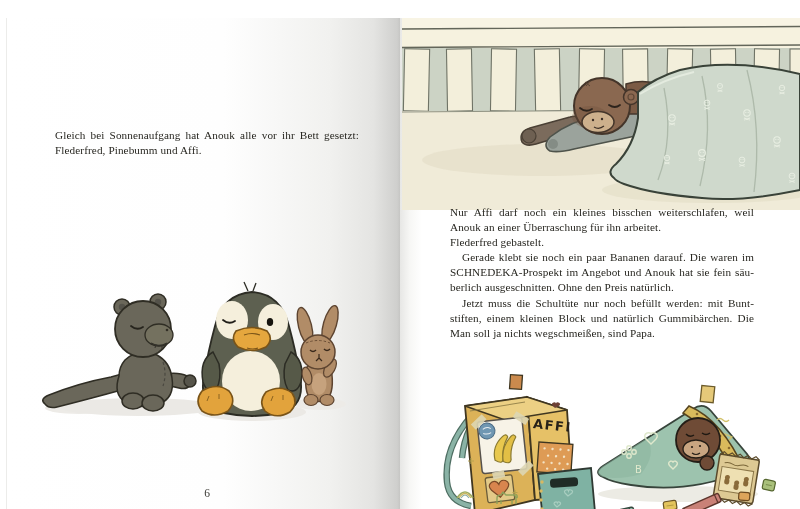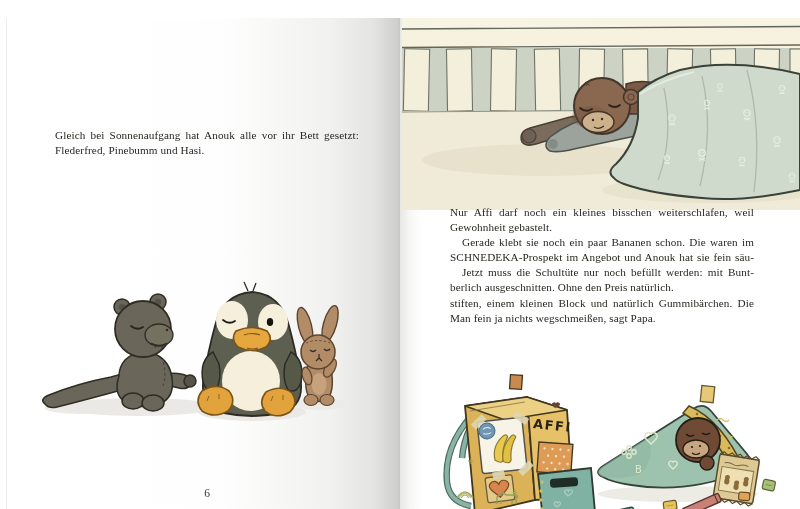--- a/index.html
+++ b/index.html
@@ -25,21 +25,21 @@
 </style>
 </head>
 <body>
 
 <div class="spread">
 
   <div class="page left">
 
     <div class="textblock tb-left">
       <div class="tl j">Gleich bei Sonnenaufgang hat Anouk alle vor ihr Bett gesetzt:</div>
-      <div class="tl">Flederfred, Pinebumm und Hasi.</div>
+      <div class="tl">Flederfred, Pinebumm und Affi.</div>
     </div>
 
     <svg class="illo" style="left:32px;top:262px;" width="330" height="160" viewBox="0 0 330 160">
       <ellipse cx="40" cy="128" rx="34" ry="6" fill="#edebe7"></ellipse>
       <ellipse cx="100" cy="127" rx="80" ry="9" fill="#ebe9e5"></ellipse>
       <ellipse cx="213" cy="132" rx="54" ry="9" fill="#ebe9e5"></ellipse>
       <ellipse cx="281" cy="124" rx="26" ry="6" fill="#edebe7"></ellipse>
 
       <g stroke="#2f2d24" stroke-width="1.5" fill="#6a675a">
         <path d="M6,124 Q0,119 10,115 Q40,103 72,97 L90,92 Q97,94 95,102 Q94,107 86,109 Q50,119 18,127 Q10,129 6,124 Z"></path>
@@ -161,27 +161,28 @@
         <use href="#skull" transform="translate(340,142) scale(0.9)"></use>
         <use href="#skull" transform="translate(375,122)"></use>
         <use href="#skull" transform="translate(265,140) scale(0.85)"></use>
         <use href="#skull" transform="translate(390,158) scale(0.9)"></use>
         <use href="#skull" transform="translate(318,68) scale(0.8)"></use>
       </g>
     </svg>
 
     <div class="textblock tb-right">
       <div class="tl j">Nur Affi darf noch ein kleines bisschen weiterschlafen, weil</div>
-      <div class="tl">Gewohnheit gebastelt.</div>
-      <div class="tl j ind">Gerade klebt sie noch ein paar Bananen schon. Die waren im</div>
+      <div class="tl">Anouk an einer Überraschung für ihn arbeitet.</div>
+      <div class="tl">Flederfred gebastelt.</div>
+      <div class="tl j ind">Gerade klebt sie noch ein paar Bananen darauf. Die waren im</div>
       <div class="tl j">SCHNEDEKA-Prospekt im Angebot und Anouk hat sie fein säu-</div>
+      <div class="tl">berlich ausgeschnitten. Ohne den Preis natürlich.</div>
       <div class="tl j ind">Jetzt muss die Schultüte nur noch befüllt werden: mit Bunt-</div>
-      <div class="tl">berlich ausgeschnitten. Ohne den Preis natürlich.</div>
       <div class="tl j">stiften, einem kleinen Block und natürlich Gummibärchen. Die</div>
-      <div class="tl">Man fein ja nichts wegschmeißen, sagt Papa.</div>
+      <div class="tl">Man soll ja nichts wegschmeißen, sind Papa.</div>
     </div>
 
     <svg class="illo" style="left:35px;top:352px;" width="365" height="157" viewBox="0 0 365 157">
       <ellipse cx="92" cy="147" rx="64" ry="7" fill="#ebe9e2"></ellipse>
       <ellipse cx="243" cy="124" rx="80" ry="8" fill="#ecebe4"></ellipse>
 
       <g fill="none">
         <path d="M46,36 Q8,72 12,112 Q14,132 36,136" stroke="#4e6e62" stroke-width="6.5"></path>
         <path d="M46,36 Q8,72 12,112 Q14,132 36,136" stroke="#8ab3a6" stroke-width="4"></path>
         <path d="M52,34 Q30,56 27,88" stroke="#4e6e62" stroke-width="6.5"></path>

